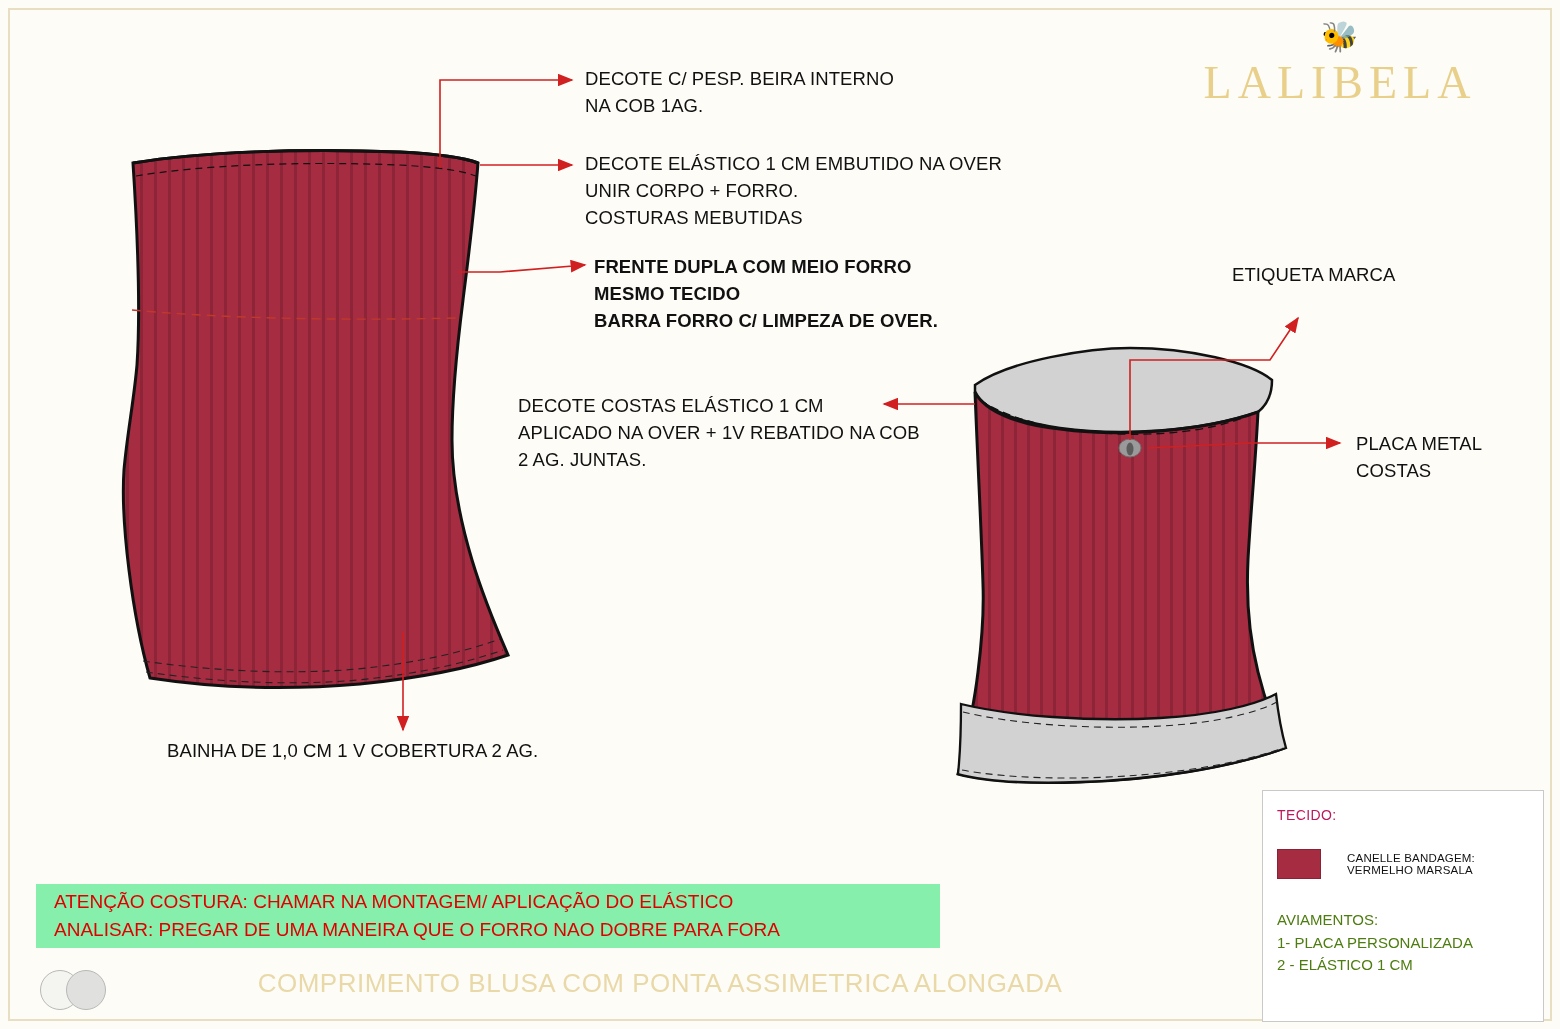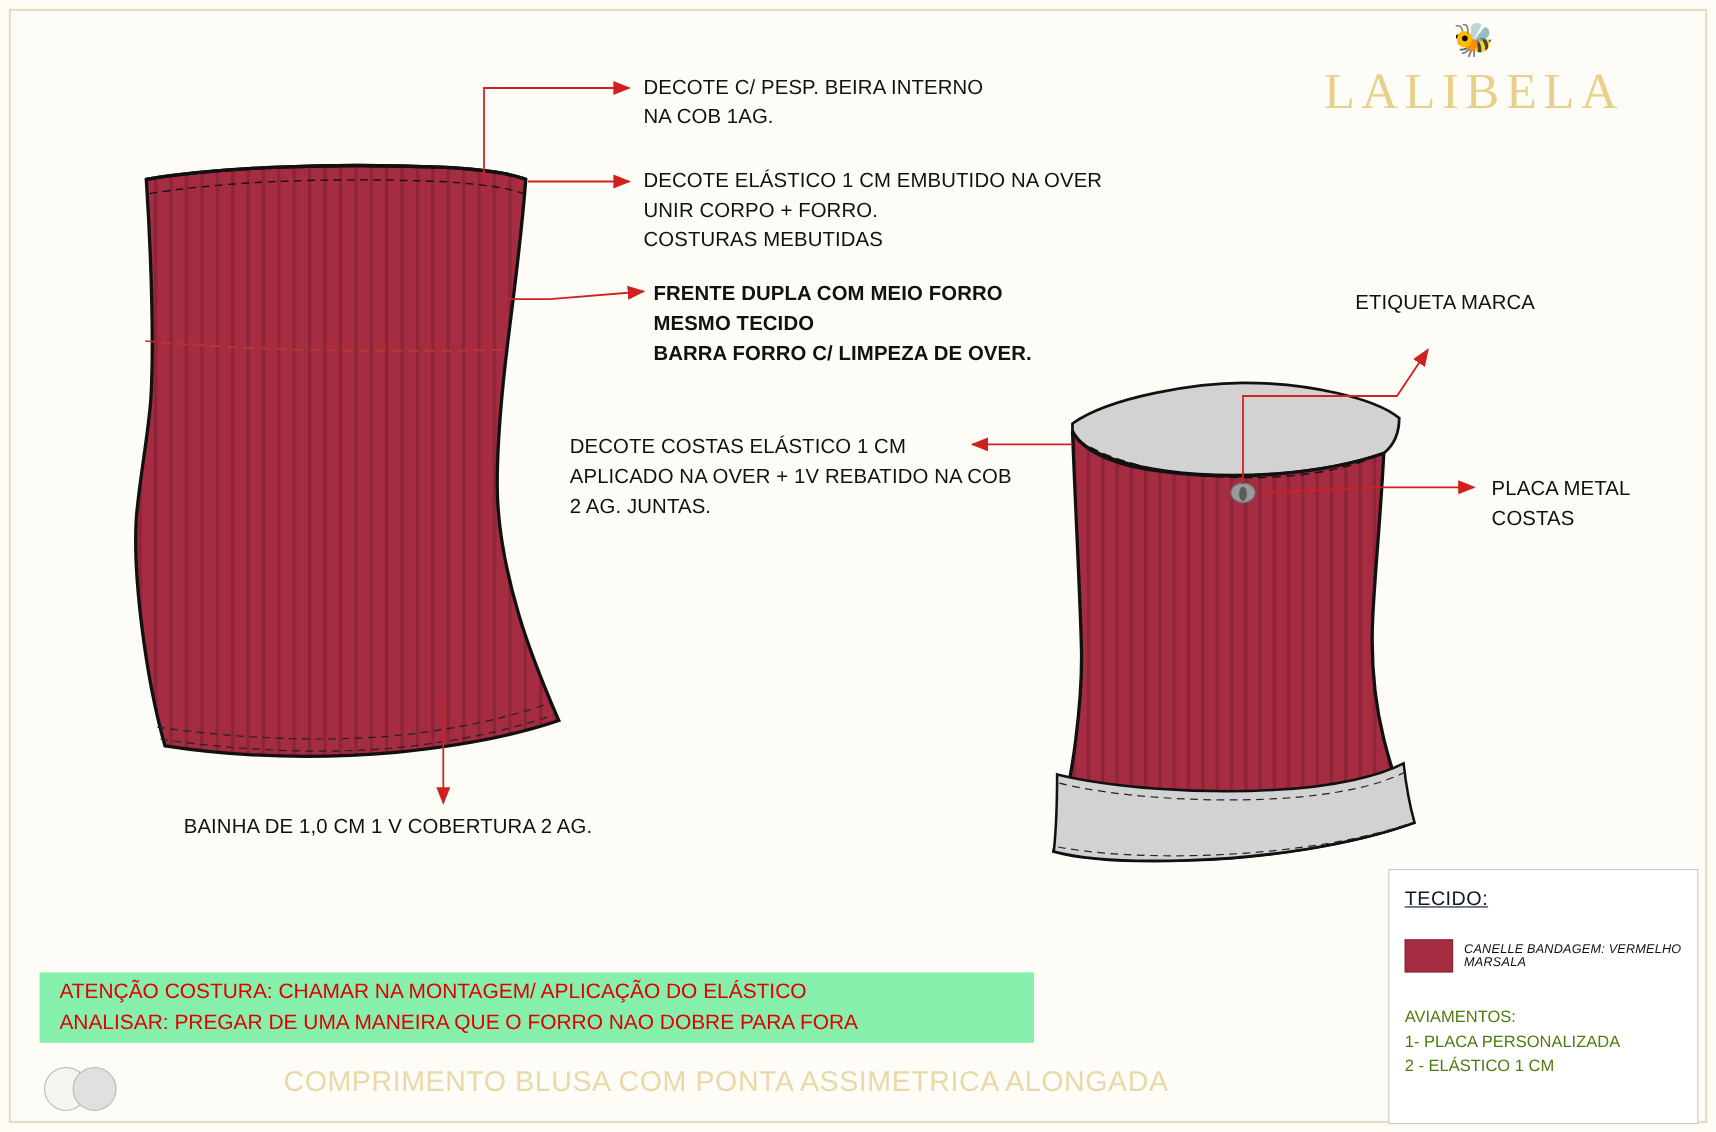--- a/index.html
+++ b/index.html
@@ -87,43 +87,41 @@
     left: 1262px;
     top: 790px;
     width: 282px;
     height: 232px;
     border: 1px solid #c9c9c9;
     background: #ffffff;
     box-sizing: border-box;
     padding: 16px 14px;
   }
   #legend .legend-title {
-    font-size: 18px;
-    color: #0f172a;
+    font-size: 14px;
+    color: #be185d;
     letter-spacing: 0.4px;
-    text-decoration: underline;
   }
   #legend .swatch-row {
     display: flex;
     align-items: center;
     margin-top: 26px;
   }
   #legend .swatch {
     width: 42px;
     height: 28px;
     background: #a62c42;
     border: 1px solid #8a2236;
     flex: none;
   }
   #legend .swatch-label {
     font-size: 11.5px;
     color: #111;
-    margin-left: 10px;
+    margin-left: 26px;
     letter-spacing: 0.2px;
-    font-style: italic;
   }
   #legend .aviamentos {
     margin-top: 30px;
     font-size: 15px;
     color: #4d7c0f;
     line-height: 1.5;
     white-space: pre-line;
   }
   
   #footer-title {

